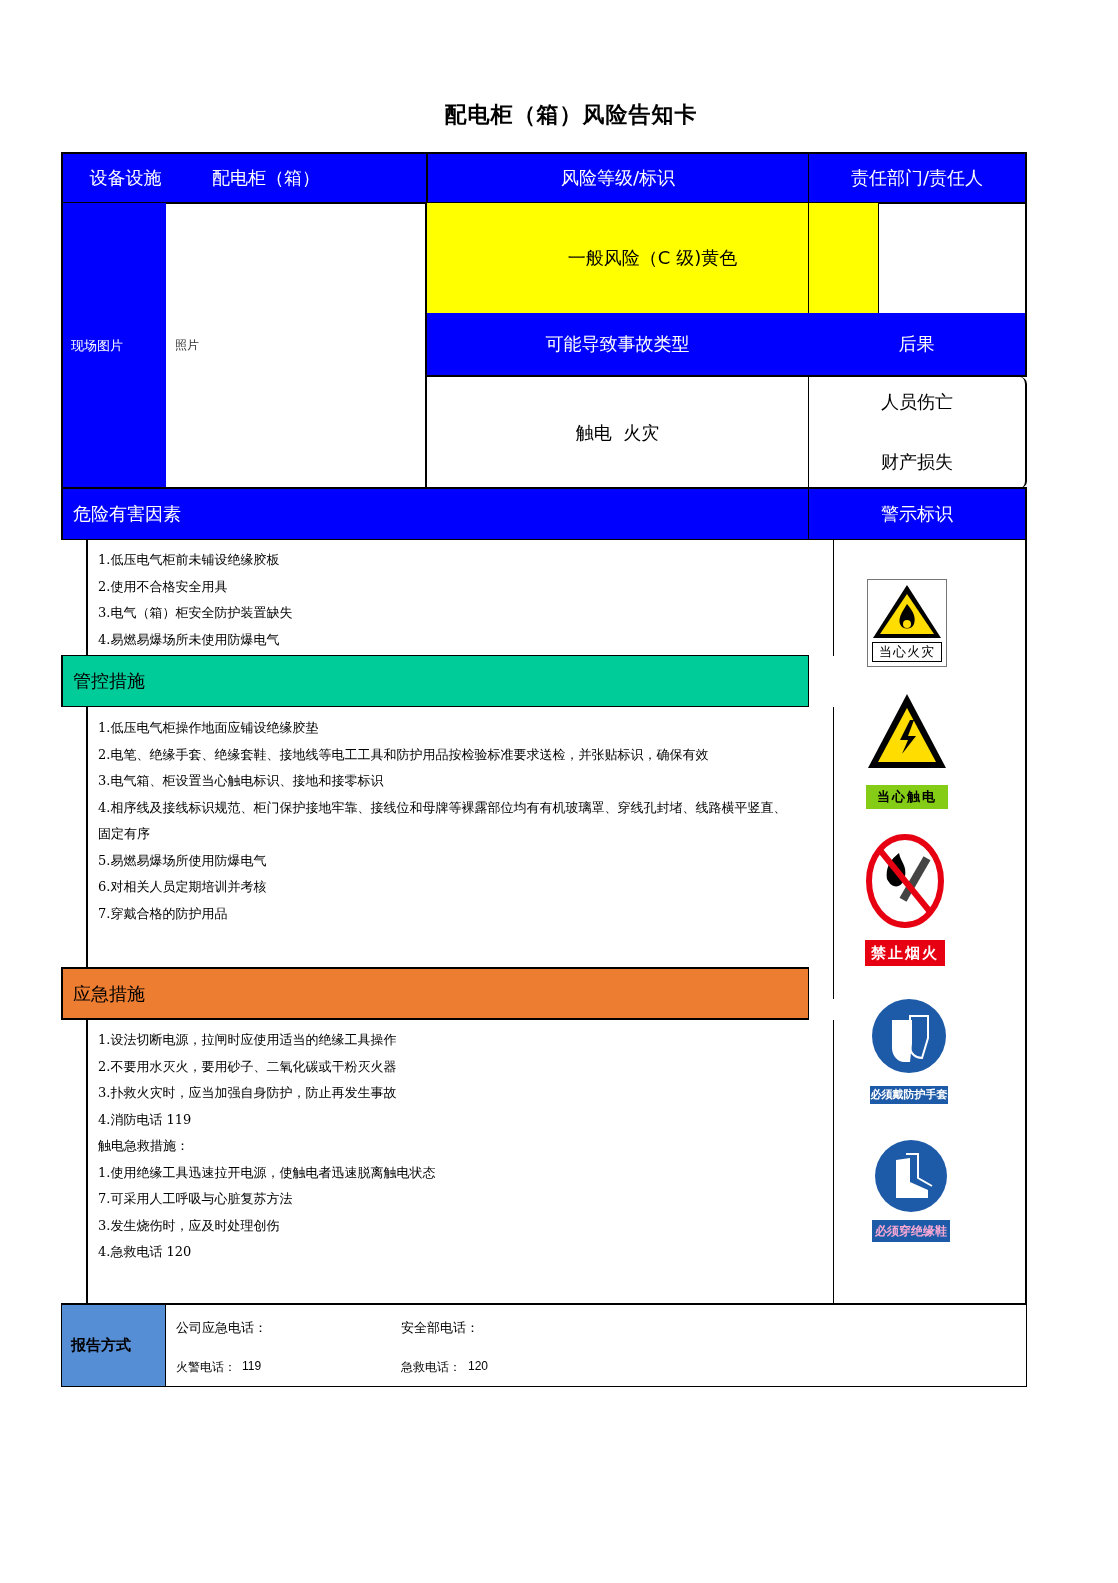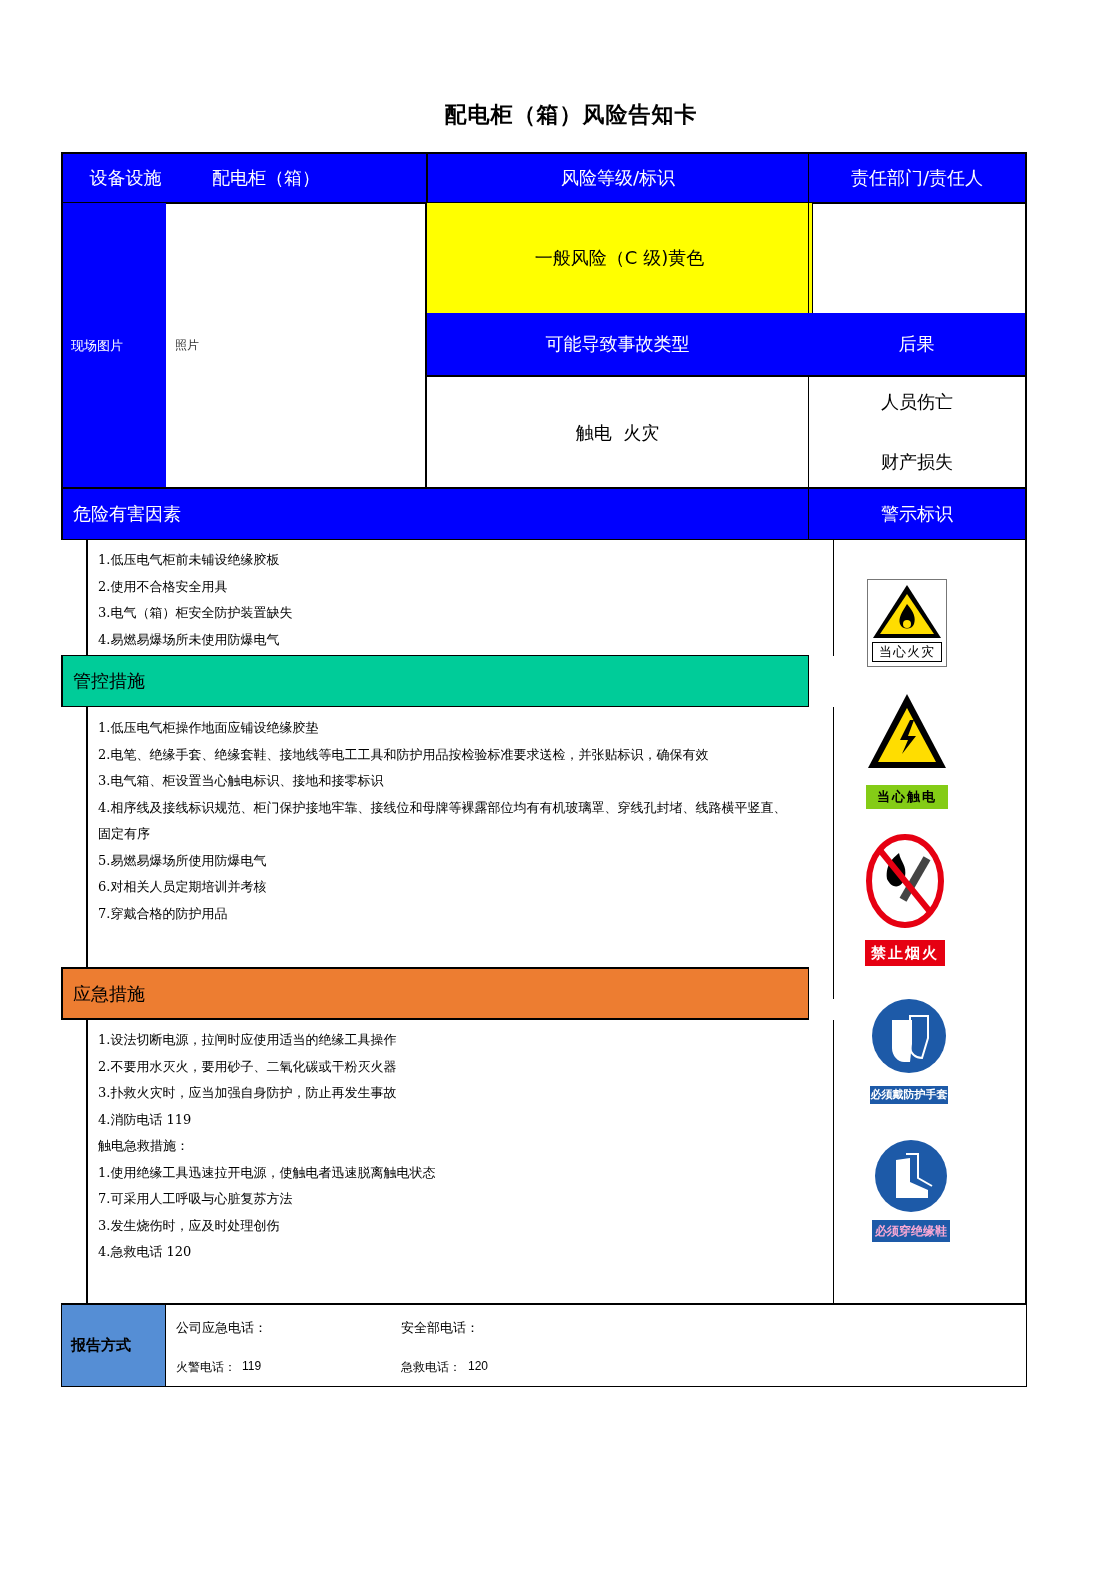--- a/index.html
+++ b/index.html
@@ -36,38 +36,38 @@
   <span>责任部门/责任人</span>
 </div>
 
 <div class="abs blue left" style="left:61px;top:203px;width:105px;height:285px;border-left:2px solid #000;padding-left:8px;font-size:13px;">
   <span>现场图片</span>
 </div>
 <div class="abs left" style="left:166px;top:203px;width:261px;height:285px;border-right:2px solid #000;padding-left:9px;font-size:12px;color:#333;">
   <span>照片</span>
 </div>
 
-<div class="abs yellow center hdr" style="left:427px;top:203px;width:386px;height:110px;border-right:1px solid #000;">
+<div class="abs yellow center hdr" style="left:427px;top:203px;width:452px;height:110px;border-right:1px solid #000;">
   <span>一般风险（C 级)黄色</span>
 </div>
 <div class="abs" style="left:808px;top:203px;width:219px;height:110px;border-right:2px solid #000;border-left:1px solid #000;">
   <span></span>
 </div>
 
 <div class="abs blue center hdr" style="left:427px;top:313px;width:382px;height:64px;border-bottom:2px solid #000;border-right:1px solid #000;">
   <span>可能导致事故类型</span>
 </div>
 <div class="abs blue center hdr" style="left:808px;top:313px;width:219px;height:64px;border-bottom:2px solid #000;border-right:2px solid #000;">
   <span>后果</span>
 </div>
 
 <div class="abs center hdr" style="left:427px;top:377px;width:382px;height:111px;border-right:1px solid #000;">
   <span style="white-space:pre;">触电  火灾</span>
 </div>
-<div class="abs" style="left:808px;top:377px;width:219px;height:111px;border-right:2px solid #000;font-size:18px;">
+<div class="abs" style="left:808px;top:377px;width:219px;height:111px;border-right:2px solid #000;font-size:18px;border-radius:7px;">
   <div class="abs center" style="left:0;top:10px;width:218px;height:30px;">人员伤亡</div>
   <div class="abs center" style="left:0;top:70px;width:218px;height:30px;">财产损失</div>
 </div>
 
 <div class="abs blue left hdr" style="left:61px;top:487px;width:748px;height:53px;border:1px solid #000;border-width:2px 0 1px 2px;padding-left:10px;">
   <span>危险有害因素</span>
 </div>
 <div class="abs blue center hdr" style="left:808px;top:487px;width:219px;height:53px;border:1px solid #000;border-width:2px 2px 1px 1px;">
   <span>警示标识</span>
 </div>

